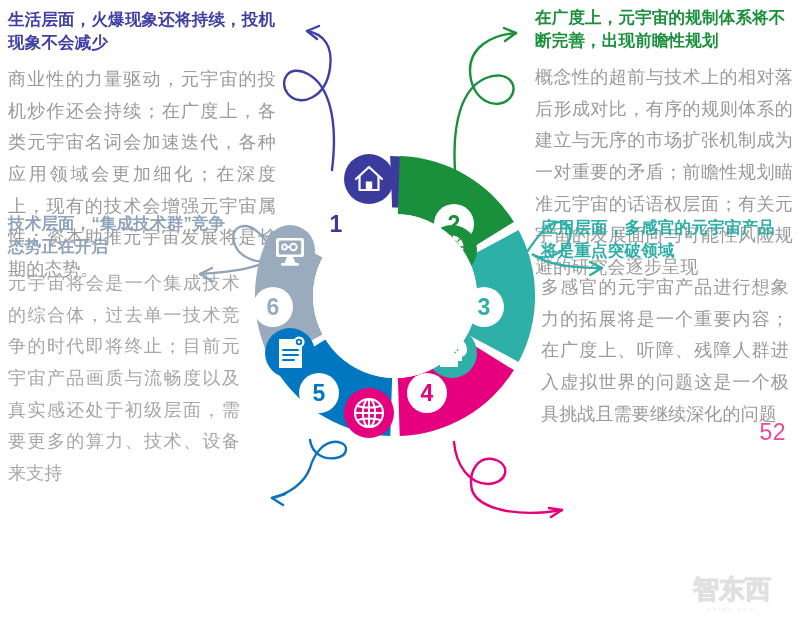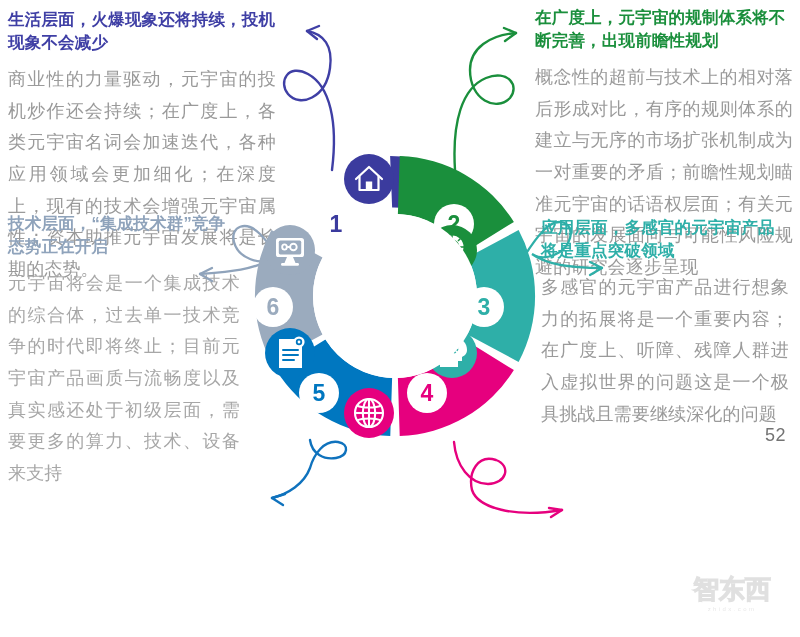--- a/index.html
+++ b/index.html
@@ -90,22 +90,22 @@
     top: 570px;
     width: 108px;
     height: 46px;
     opacity: 0.30;
     pointer-events: none;
   }
   #page-number {
     position: absolute;
     right: 14px;
     bottom: 5px;
-    font-size: 18px;
-    color: #737373;
+    font-size: 23px;
+    color: #ec4899;
     letter-spacing: 0.5px;
   }
 </style>
 </head>
 <body>
 
 <div class="stage">
 
   <div class="block" id="block-life">
     <h3>生活层面，火爆现象还将持续，投机现象不会减少</h3>

